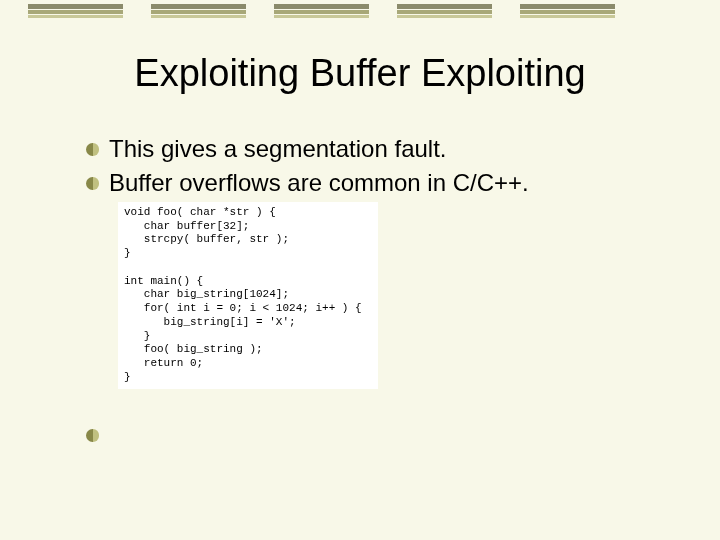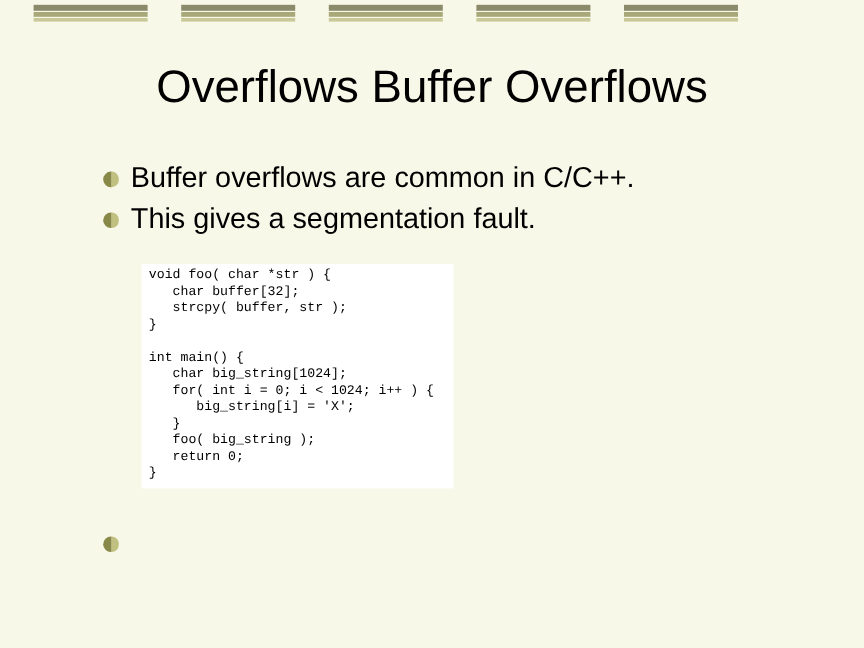--- a/index.html
+++ b/index.html
@@ -68,21 +68,21 @@
   }
   .code-block {
     background: #ffffff;
     font-family: "Courier New", monospace;
     font-size: 11px;
     line-height: 1.25;
     color: #000;
     white-space: pre;
     padding: 4px 6px;
     margin-left: 118px;
-    margin-top: 20px;
+    margin-top: 2px;
     width: 260px;
   }
   .after-code {
     margin-top: 40px;
   }
 </style>
 </head>
 <body>
 
 <div class="top-decoration">
@@ -106,36 +106,36 @@
       <div class="line2"></div>
       <div class="line3"></div>
     </div>
   <div class="dec-bar">
       <div class="line1"></div>
       <div class="line2"></div>
       <div class="line3"></div>
     </div>
 </div>
 
-<h1 class="title">Overflows Buffer Overflows</h1>
+<h1 class="title">Exploiting Buffer Exploiting</h1>
 
 <div class="content">
   <div class="bullet-line">
     <span class="bullet-icon">
         <span class="half-left"></span>
         <span class="half-right"></span>
       </span>
-    <span>Buffer overflows are common in C/C++.</span>
+    <span>This gives a segmentation fault.</span>
   </div>
   <div class="bullet-line">
     <span class="bullet-icon">
         <span class="half-left"></span>
         <span class="half-right"></span>
       </span>
-    <span>This gives a segmentation fault.</span>
+    <span>Buffer overflows are common in C/C++.</span>
   </div>
 </div>
 
 <div class="code-block">void foo( char *str ) {
    char buffer[32];
    strcpy( buffer, str );
 }
 
 int main() {
    char big_string[1024];

